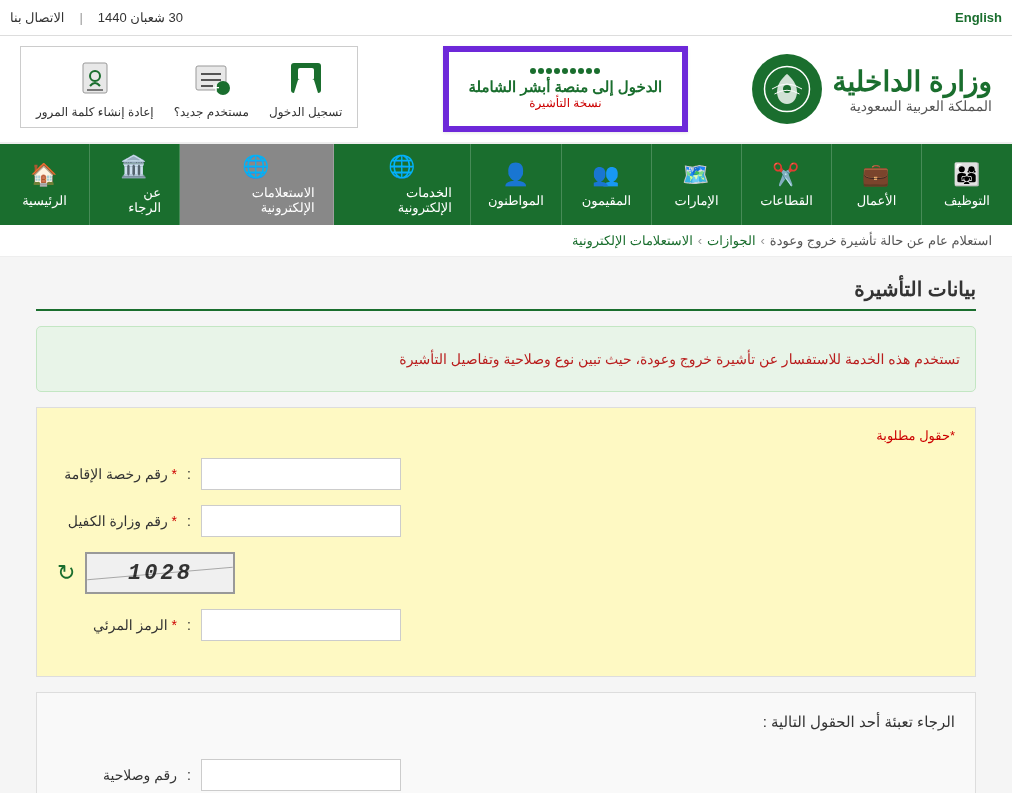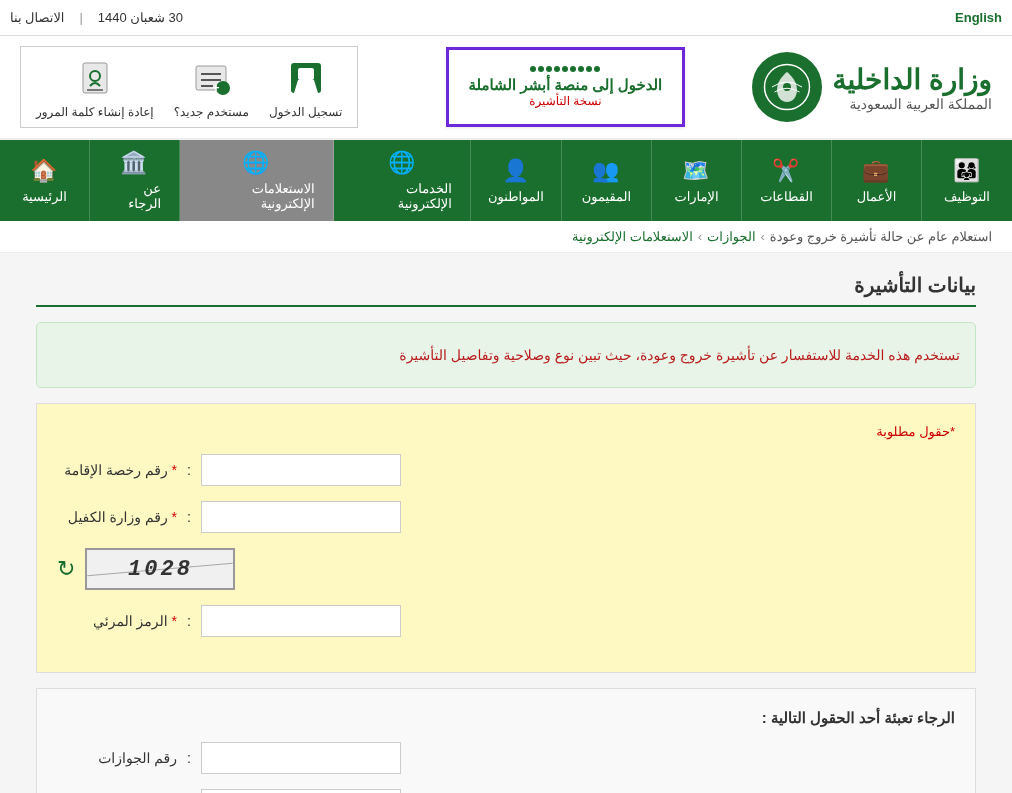--- a/index.html
+++ b/index.html
@@ -179,26 +179,26 @@
     
     .optional-section {
       background: #f9f9f9;
       border: 1px solid #ddd;
       padding: 20px;
       margin-bottom: 20px;
     }
     .optional-title {
       text-align: right;
       font-size: 15px;
-      font-weight: bold;
+      font-weight: normal;
       color: #333;
-      margin-bottom: 15px;
+      margin-bottom: 28px;
     }
     .absher-card {
-      border: 3px solid #6d28d9;
+      border: 6px solid #6d28d9;
       background: #fff;
       padding: 16px 20px;
       text-align: center;
       cursor: pointer;
       box-shadow: 0 1px 3px rgba(0,0,0,0.1);
     }
     .absher-dots {
       display: flex;
       justify-content: center;
       margin-bottom: 4px;
@@ -410,21 +410,21 @@
       </span>
     </div>
   </div>
 
   <div class="optional-section">
     <div class="optional-title">الرجاء تعبئة أحد الحقول التالية :</div>
 
     <div class="form-row">
       <input type="text" class="form-input" style="">
       <span class="form-colon">:</span>
-      <span class="form-label">رقم الجوازات</span>
+      <span class="form-label">رقم وصلاحية</span>
     </div>
 
     <div class="form-row">
       <input type="text" class="form-input" style="">
       <span class="form-colon">:</span>
       <span class="form-label">رقم جواز السفر</span>
     </div>
   </div>
 
 </div>

